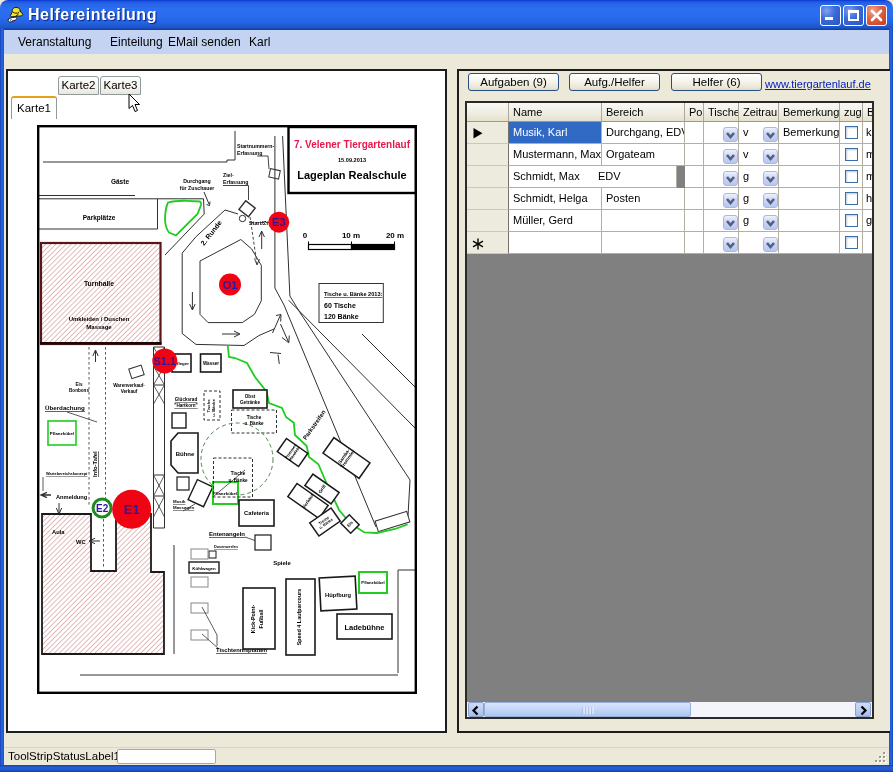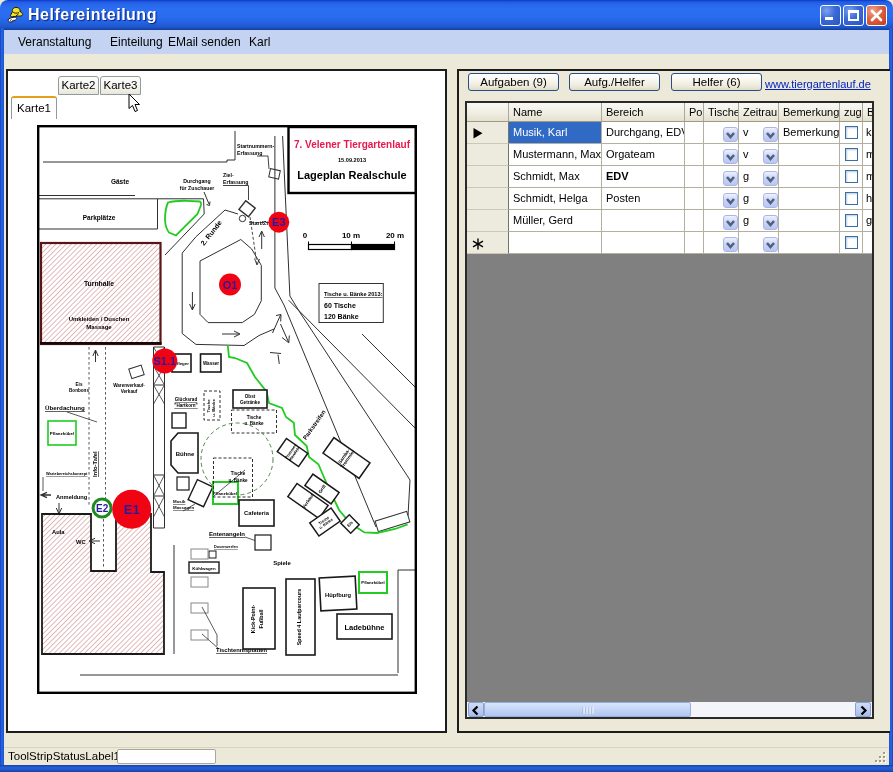--- a/index.html
+++ b/index.html
@@ -154,21 +154,21 @@
 <div class="gcell dcell" style="left:396px;top:41px;width:11px;height:22px;padding:4px 0 0 3px;border-right:none;">m</div>
 <div class="ddbtn" style="left:256px;top:46px;"><svg width="13" height="13">
         <path d="M3 4 L6.5 8 L10 4" fill="none" stroke="#50617f" stroke-width="2.6"></path>
       </svg></div>
 <div class="ddbtn" style="left:296px;top:46px;"><svg width="13" height="13">
         <path d="M3 4 L6.5 8 L10 4" fill="none" stroke="#50617f" stroke-width="2.6"></path>
       </svg></div>
 <div class="cbx" style="left:378px;top:45px;"></div>
 <div class="gcell rowhdr" style="left:0px;top:63px;width:42px;height:22px;"></div>
 <div class="gcell dcell" style="left:42px;top:63px;width:93px;height:22px;padding:4px 0 0 4px;">Schmidt, Max</div>
-<div class="gcell dcell" style="left:135px;top:63px;width:83px;height:22px;padding:4px 0 0 4px;font-weight:bold;">EDV</div>
+<div class="gcell dcell" style="left:127px;top:63px;width:83px;height:22px;padding:4px 0 0 4px;">EDV</div>
 <div class="gcell dcell" style="left:218px;top:63px;width:19px;height:22px;"></div>
 <div class="gcell dcell" style="left:237px;top:63px;width:35px;height:22px;"></div>
 <div class="gcell dcell" style="left:272px;top:63px;width:40px;height:22px;padding:4px 0 0 4px;">g</div>
 <div class="gcell dcell" style="left:312px;top:63px;width:61px;height:22px;padding:4px 0 0 4px;"></div>
 <div class="gcell dcell" style="left:373px;top:63px;width:23px;height:22px;"></div>
 <div class="gcell dcell" style="left:396px;top:63px;width:11px;height:22px;padding:4px 0 0 3px;border-right:none;">m</div>
 <div class="ddbtn" style="left:256px;top:68px;"><svg width="13" height="13">
         <path d="M3 4 L6.5 8 L10 4" fill="none" stroke="#50617f" stroke-width="2.6"></path>
       </svg></div>
 <div class="ddbtn" style="left:296px;top:68px;"><svg width="13" height="13">

